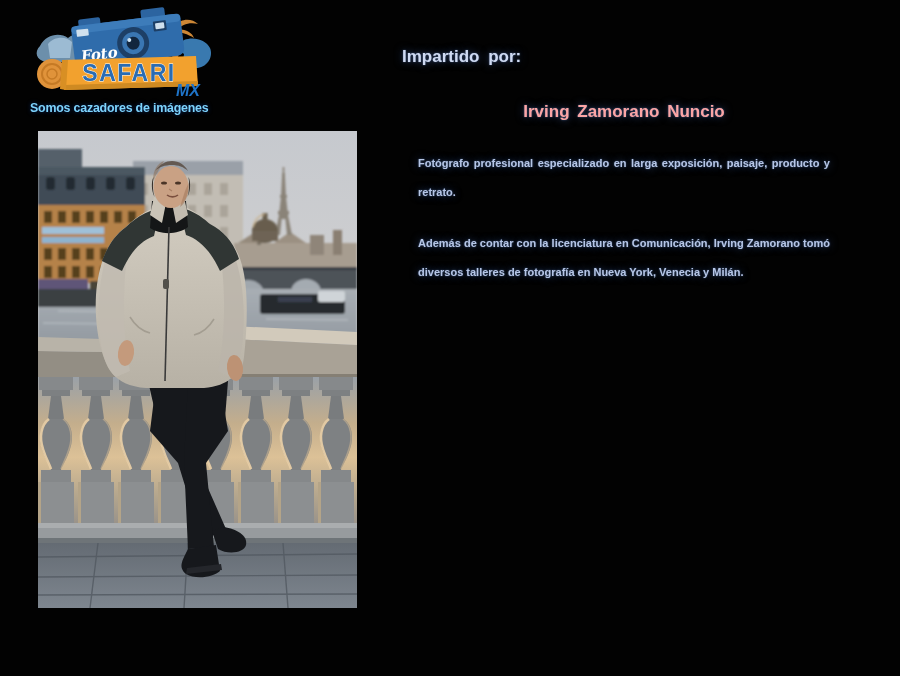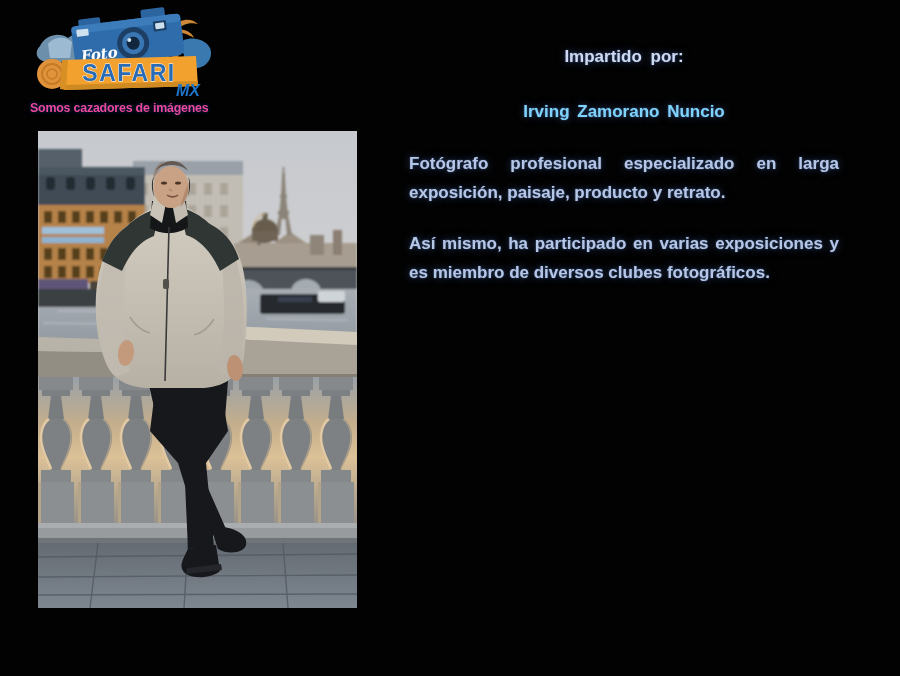--- a/index.html
+++ b/index.html
@@ -5,47 +5,47 @@
   html,body{margin:0;padding:0;background:#000;}
   .slide{
     position:relative;width:900px;height:676px;background:#020202;overflow:hidden;
     font-family:"Liberation Sans", sans-serif;
   }
 
   
   .logo-block{position:absolute;left:26px;top:6px;width:192px;}
   .logo-block svg{display:block;}
   .tagline{
-    margin:3px 0 0 4px;color:#ec4899;font-weight:bold;font-size:12.4px;
+    margin:3px 0 0 4px;color:#7dd3fc;font-weight:bold;font-size:12.4px;
     letter-spacing:-0.2px;white-space:nowrap;
     text-shadow:0 0 4px rgba(20,80,190,.55);
   }
 
   
   .photo{position:absolute;left:38px;top:131px;width:319px;height:477px;}
   .photo svg{display:block;width:100%;height:100%;}
 
   
   .content{
     position:absolute;left:402px;top:46px;width:444px;color:#b9c9e8;
     font-weight:bold;
   }
   .content .glow{
     text-shadow:0 0 9px rgba(90,130,215,.5), 0 0 2px rgba(130,170,240,.45);
   }
   .heading{
-    margin:0;font-size:17px;line-height:22px;text-align:center;color:#cfdaf2;
+    margin:0;font-size:17px;line-height:22px;color:#cfdaf2;
     word-spacing:4px;
   }
   .speaker{
-    margin:33px 0 0;font-size:17px;line-height:22px;text-align:center;color:#7dd3fc;
+    margin:33px 0 0;font-size:17px;line-height:22px;text-align:center;color:#fca5a5;
     word-spacing:3px;
   }
   .para{
-    margin:22px 7px 0;font-size:17px;line-height:29px;text-align:justify;
+    margin:22px 16px 0;font-size:11px;line-height:29px;text-align:justify;
     color:#b6c6e6;
   }
   .para.first{margin-top:26px;}
   .para.note{margin-top:40px;}
 </style>
 </head>
 <body>
 
 <div class="slide">
 
@@ -352,16 +352,16 @@
           <path d="M131,58 L134,60" stroke="#a87f63" stroke-width="1.2" fill="none"></path>
         </g>
       </g>
     </svg>
   </figure>
 
   <div class="content">
     <p class="heading glow">Impartido por:</p>
     <p class="speaker glow">Irving Zamorano Nuncio</p>
     <p class="para first glow">Fotógrafo profesional especializado en larga exposición, paisaje, producto y retrato.</p>
-    <p class="para glow">Así mismo, ha participado en varias exposiciones y es miembro de diversos clubes fotográficos.</p>
+    <p class="para glow">Además de contar con la licenciatura en Comunicación, Irving Zamorano tomó diversos talleres de fotografía en Nueva York, Venecia y Milán.</p>
   </div>
 
 </div>
 
 </body></html>

